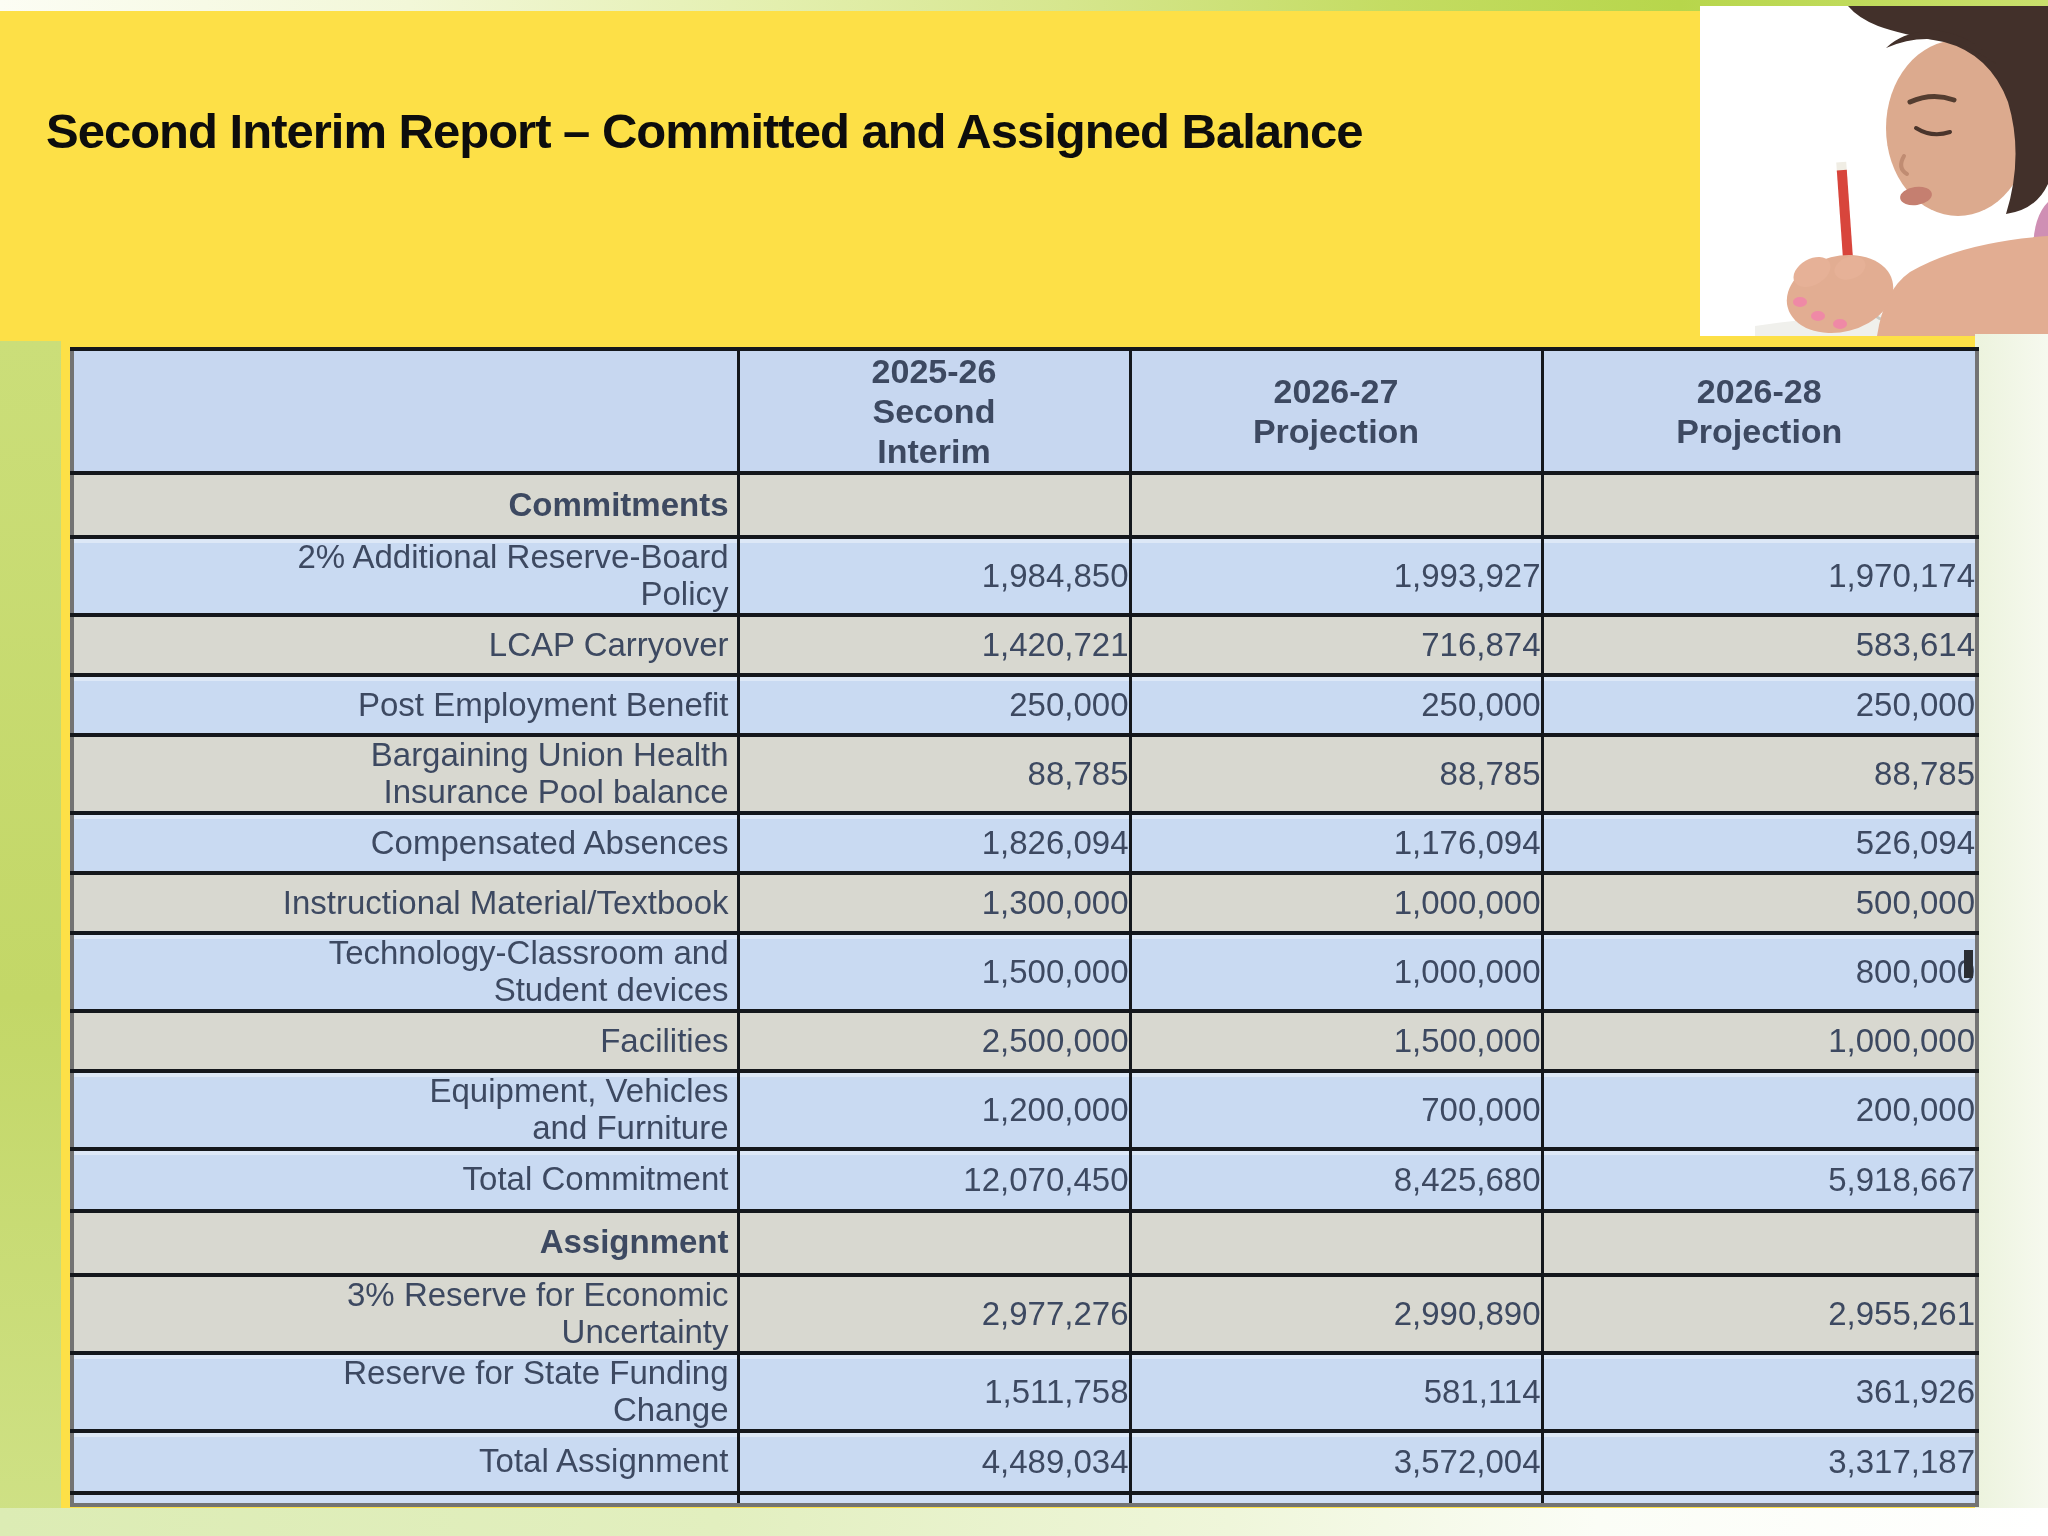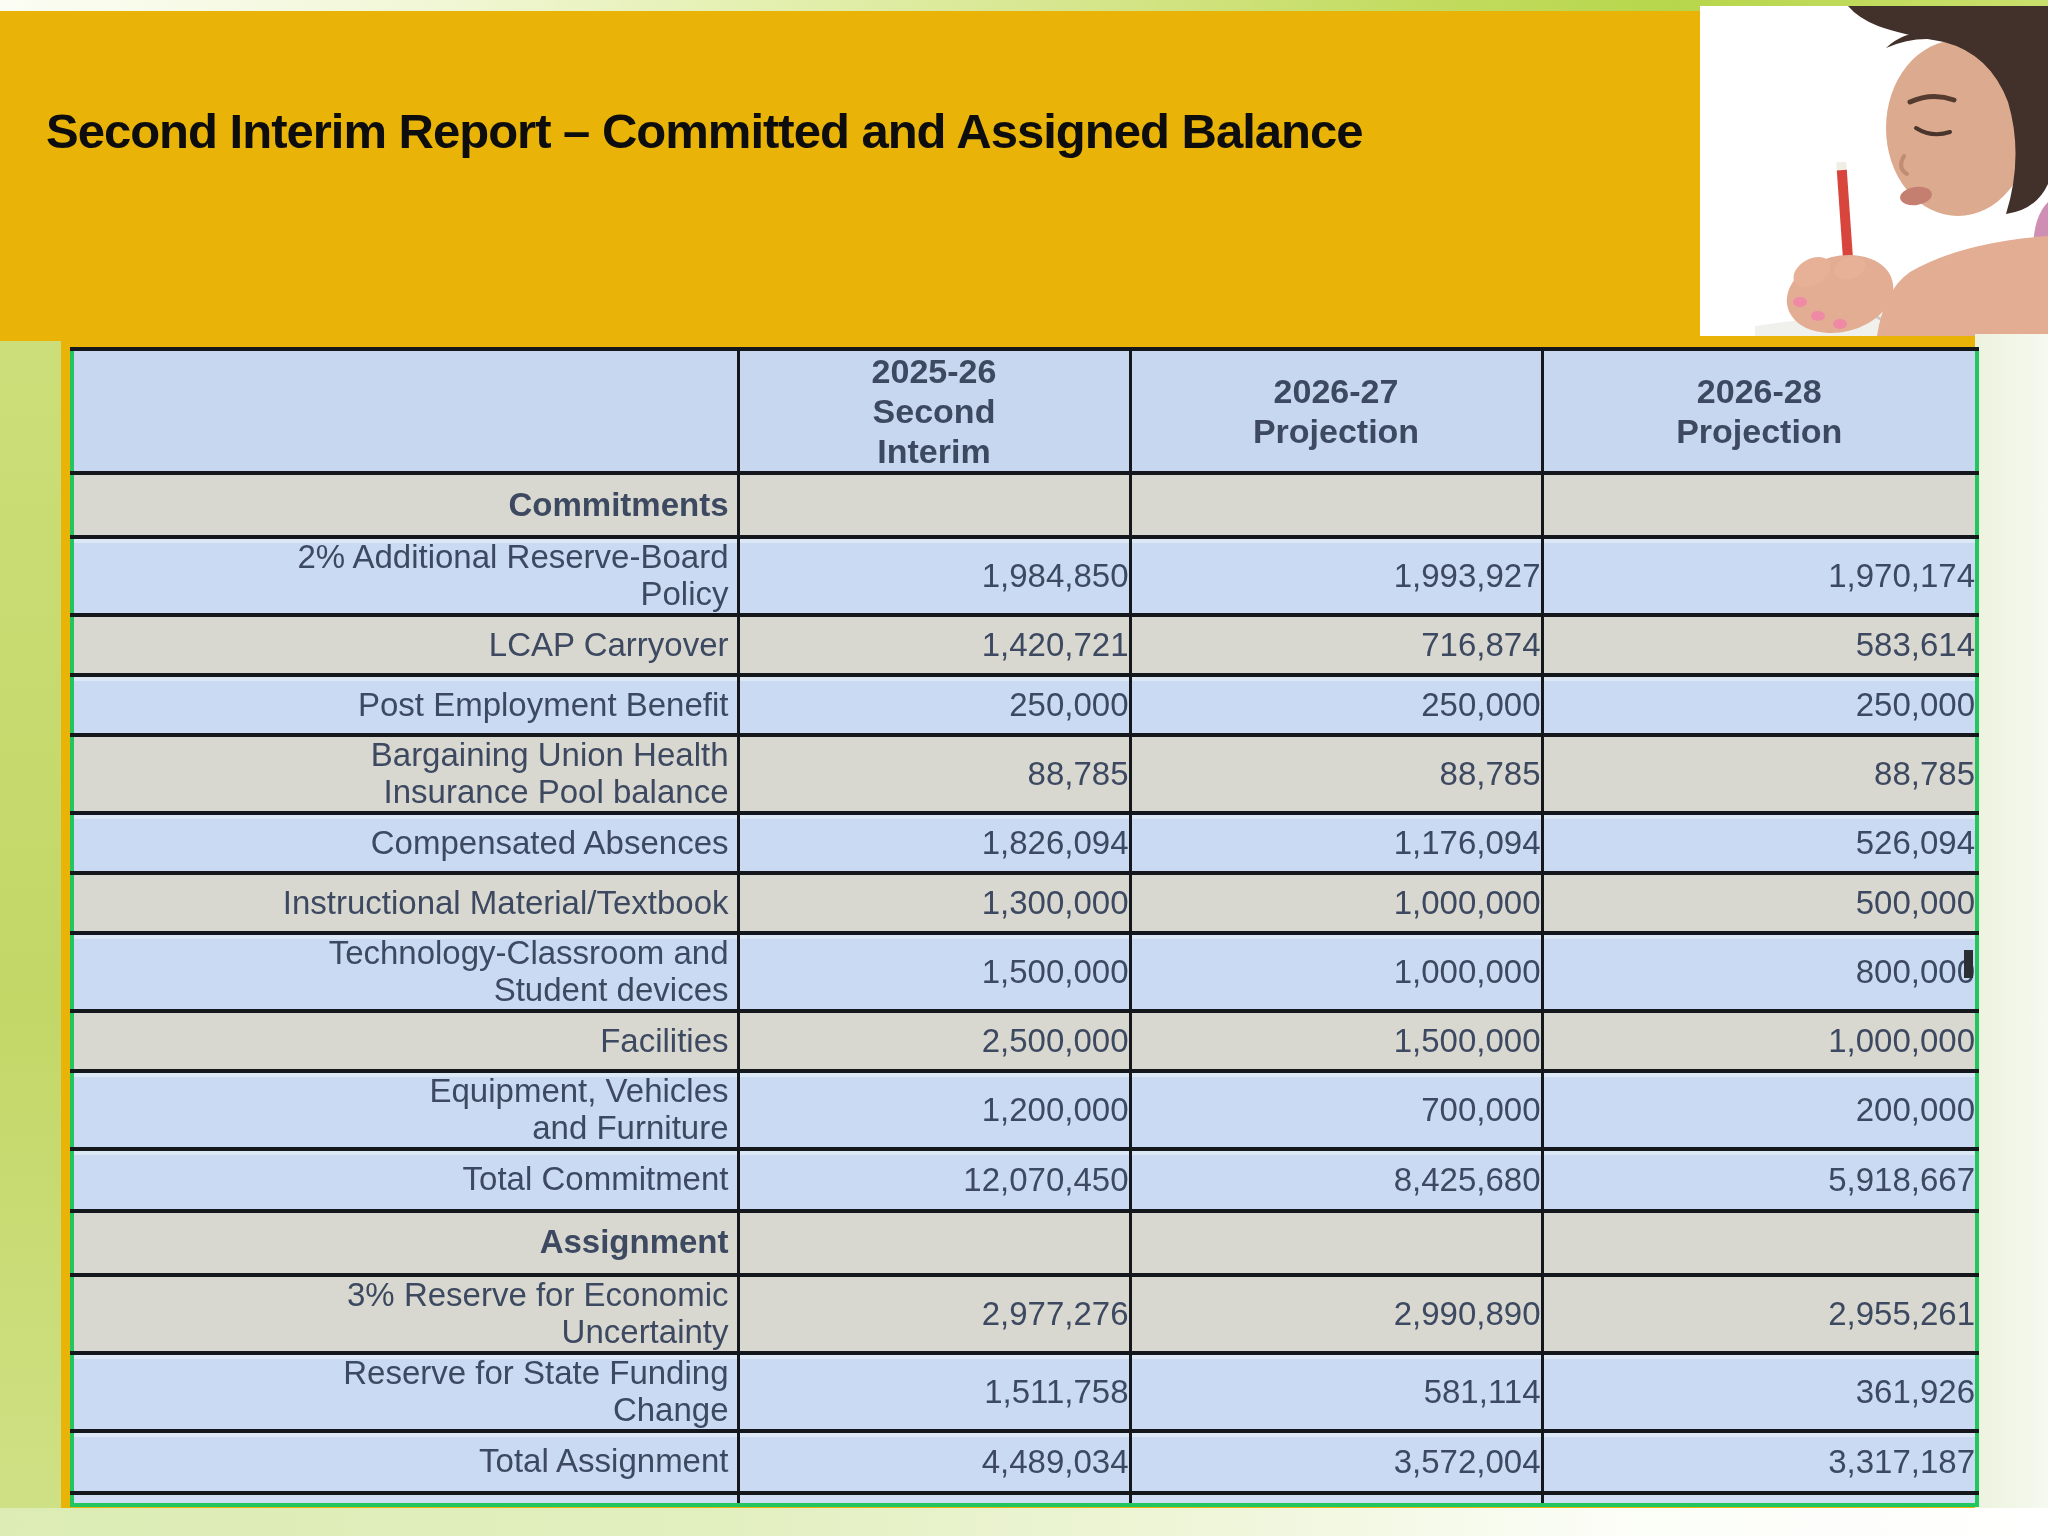--- a/index.html
+++ b/index.html
@@ -3,21 +3,21 @@
 <meta charset="utf-8">
 <style>
   * { margin: 0; padding: 0; box-sizing: border-box; }
   html, body { width: 2048px; height: 1536px; }
   body { font-family: "Liberation Sans", sans-serif; background: #ffffff; }
 
   .slide {
     position: relative;
     width: 2048px;
     height: 1536px;
-    background: #eab308;
+    background: #fde047;
     overflow: hidden;
   }
 
   .top-strip {
     position: absolute; top: 0; left: 0; width: 2048px; height: 11px;
     background: linear-gradient(90deg,
       #fcfdf4 0%, #f2f7d8 20%, #e3efae 38%, #d6e68e 52%,
       #c4dc62 68%, #b7d64b 82%, #c9df6d 100%);
   }
 
@@ -53,21 +53,21 @@
     position: absolute; left: 1964px; top: 950px; width: 9px; height: 28px;
     background: #2b2e33; z-index: 5;
   }
 
   .financial-table-wrap {
     position: absolute; left: 70px; top: 347px; width: 1905px; z-index: 2;
   }
 
   table.financial-table {
     width: 100%; table-layout: fixed; border-collapse: collapse;
-    border: 4px solid #22c55e; color: #3d4961;
+    border: 4px solid #737373; color: #3d4961;
   }
   .financial-table th, .financial-table td {
     border: 3px solid #14171c;
     border-top-width: 4px; border-bottom-width: 4px;
     vertical-align: middle; overflow: hidden;
   }
 
   .financial-table thead th {
     height: 112px; background: #c7d7f0;
     font-size: 34px; font-weight: bold; text-align: center;

